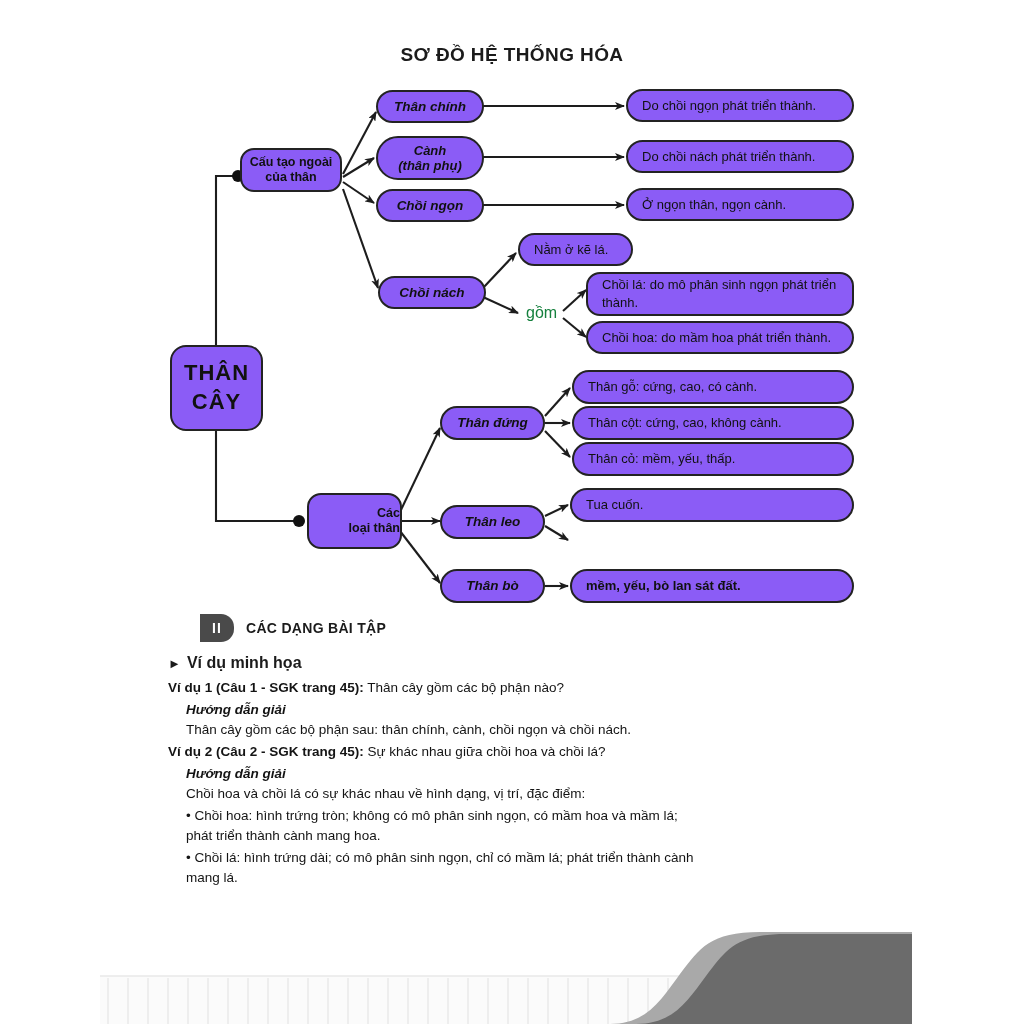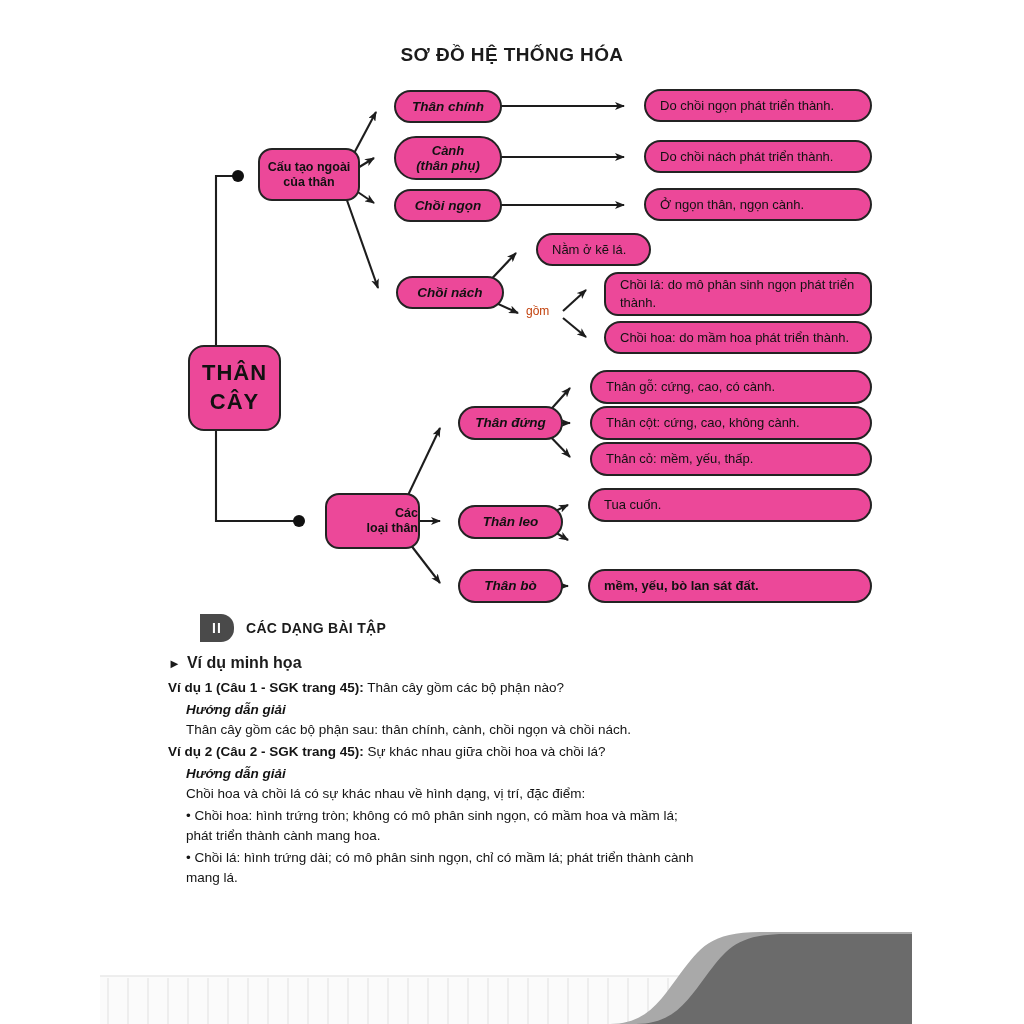--- a/index.html
+++ b/index.html
@@ -15,38 +15,37 @@
     position:absolute;left:0;top:44px;width:1024px;text-align:center;
     font-size:19px;font-weight:700;letter-spacing:.4px;color:#1b1b1b;
   }
 
   
   #diagram{position:absolute;left:0;top:0;width:1024px;height:615px;}
   #edges{position:absolute;left:0;top:0;width:1024px;height:615px;}
 
   .node{
     position:absolute;box-sizing:border-box;
-    background:#ec4899;border:2px solid #232323;
+    background:#8b5cf6;border:2px solid #232323;
     display:flex;align-items:center;justify-content:center;
     text-align:center;line-height:1.18;color:#111;
     font-size:13px;
-    margin-left:18px;
   }
   .node.pill{border-radius:999px;}
   .node.rnd{border-radius:14px;}
   .node.bold{font-weight:700;}
   .node.ital{font-style:italic;font-weight:700;}
   .node.left{justify-content:flex-start;text-align:left;padding-left:14px;}
   .node.root{
     font-size:22px;font-weight:700;letter-spacing:1px;line-height:1.3;
     border-radius:16px;border-width:2px;
   }
   .node .t{display:block;width:100%;}
   .edge-label{
-    position:absolute;font-size:12px;color:#c2410c;background:#fff;
+    position:absolute;font-size:16px;color:#15803d;background:#fff;
     padding:0 2px;
   }
 
   
   #content{position:absolute;left:0;top:606px;width:1024px;}
   .sec-head{
     position:absolute;left:168px;top:8px;display:flex;align-items:center;gap:12px;
   }
   .sec-badge{
     width:34px;height:28px;background:#4a4a4a;
@@ -128,21 +127,21 @@
       </g>
     </svg>
 
     <div class="node root" style="left:170px;top:345px;width:93px;height:86px;">
       <span class="t">
         <span>THÂN</span><br>
         <span>CÂY</span>
       </span>
     </div>
 
-    <div class="node rnd bold" style="left:240px;top:148px;width:102px;height:53px;font-size:12.5px;">
+    <div class="node rnd bold" style="left:240px;top:148px;width:102px;height:44px;font-size:12.5px;">
       <span class="t">
         <span>Cấu tạo ngoài</span><br>
         <span>của thân</span>
       </span>
     </div>
 
     <div class="node rnd bold" style="left:307px;top:493px;width:95px;height:56px;font-size:12.5px;text-align:right;">
       <span class="t">
         <span>Các</span><br>
         <span>loại thân</span>

